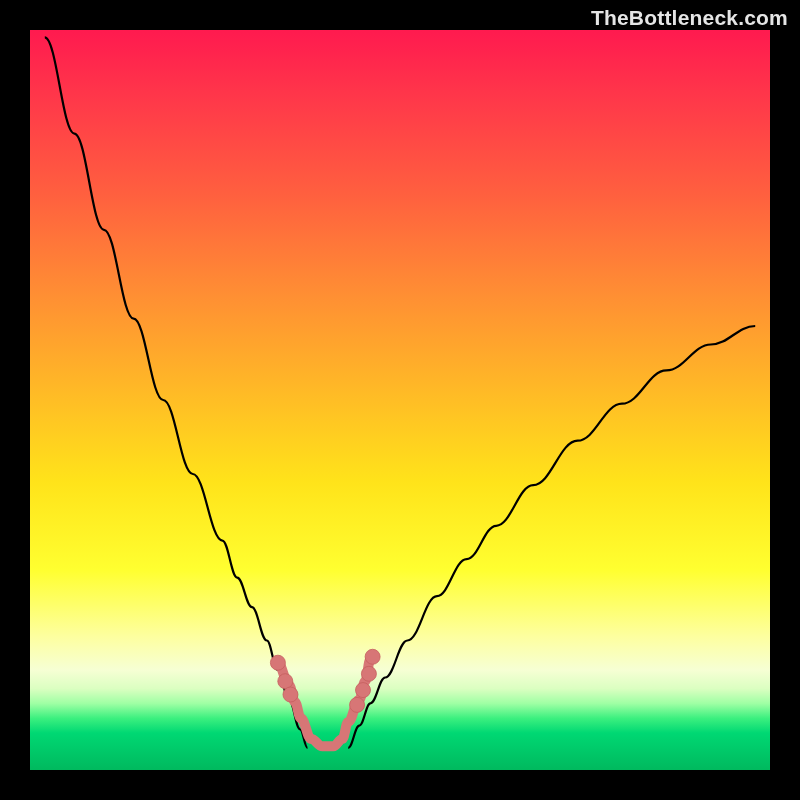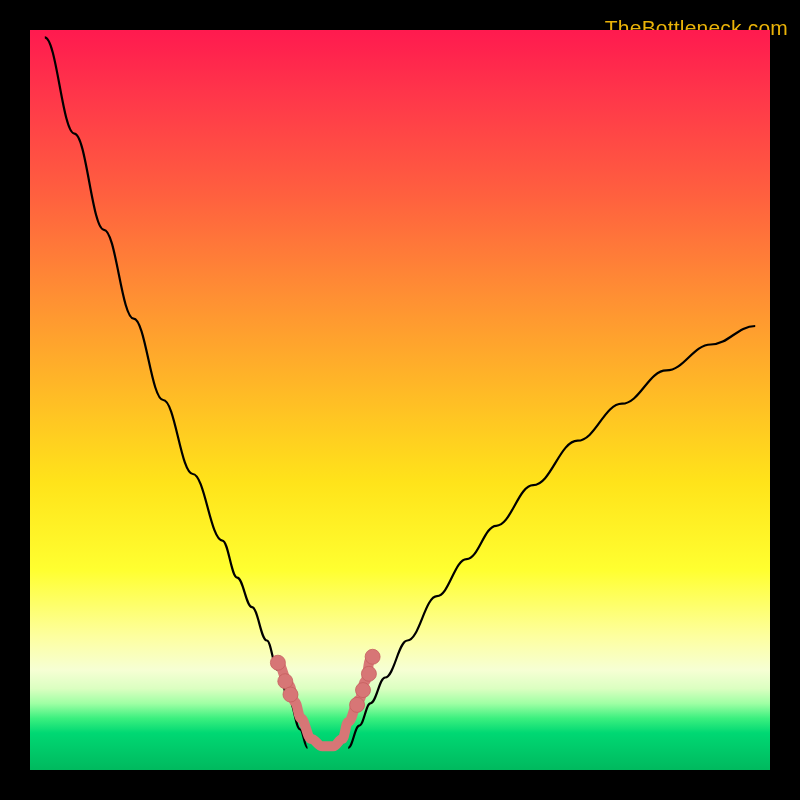--- a/index.html
+++ b/index.html
@@ -47,25 +47,25 @@
       #f6ffd4 86.5%,
       #dbffc1 89%,
       #9fffa4 91%,
       #3cf07f 93%,
       #00d873 95%,
       #00b95e 100%
     );
   }
   .watermark {
     position: absolute;
-    top: 16px;
+    top: 6px;
     right: 12px;
-    color: #eab308;
+    color: #e5e5e5;
     font-size: 21px;
-    font-weight: 400;
+    font-weight: 700;
     letter-spacing: 0.2px;
   }
   svg.curves {
     position: absolute;
     left: 0;
     top: 0;
     width: 100%;
     height: 100%;
   }
   .curve-path {

